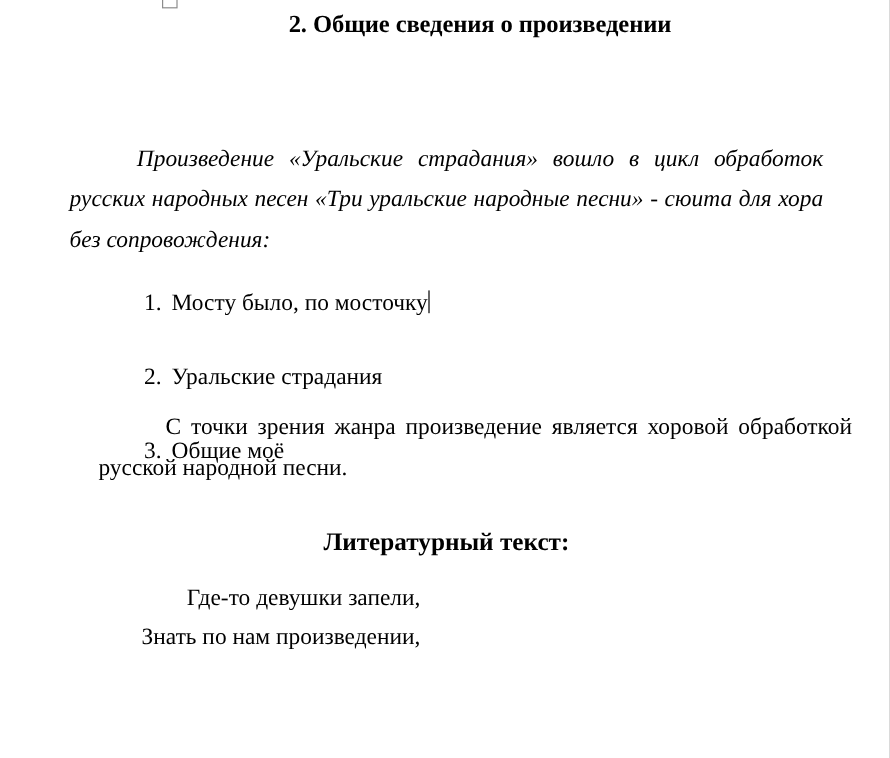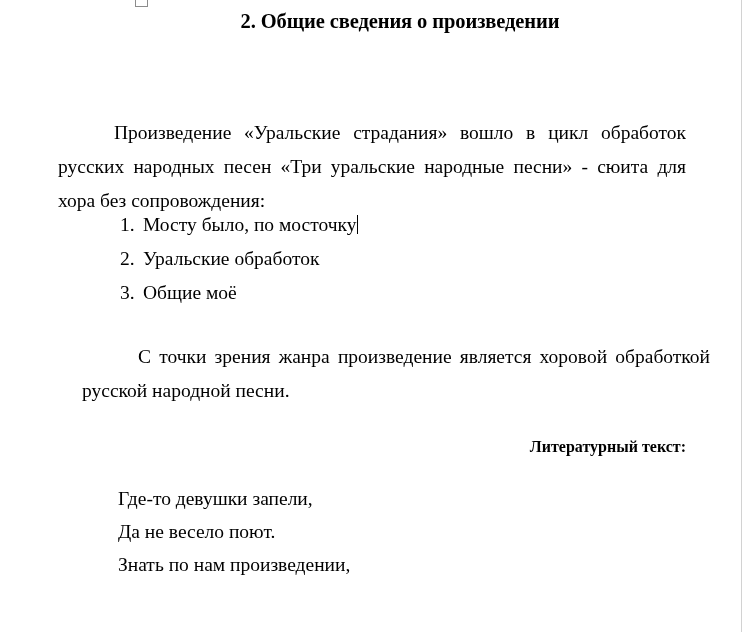--- a/index.html
+++ b/index.html
@@ -60,37 +60,38 @@
     width: 628px;
     text-align: justify;
     text-justify: inter-word;
     font-size: 19.5px;
     line-height: 34px;
   }
   .para .indent {
     display: inline-block;
     width: 56px;
   }
-  #para-1 { top: 96px; }
+  #para-1 { top: 96px; font-style: italic; }
   #para-2 { top: 320px; margin-left: 24px; }
 
   .numbered-list {
     position: absolute;
     left: 120px;
     top: 208px;
     margin: 0;
     padding: 0;
     list-style: none;
     font-size: 19.5px;
   }
   .numbered-list li {
     position: relative;
     height: 34px;
     line-height: 34px;
     white-space: nowrap;
+    margin-top: 28px;
   }
   .numbered-list li .num {
     display: inline-block;
     width: 23px;
     text-align: left;
   }
   .numbered-list li .item-text {
     display: inline-block;
   }
   .caret {
@@ -100,36 +101,37 @@
     background: #000000;
     vertical-align: -3px;
     margin-left: 1px;
   }
 
   .subheading {
     position: absolute;
     left: 58px;
     top: 419px;
     width: 628px;
-    text-align: right;
-    font-size: 16px;
+    text-align: center;
+    font-size: 21px;
     font-weight: bold;
     line-height: 30px;
   }
 
   .poem {
     position: absolute;
     left: 118px;
     top: 482px;
     font-size: 19.5px;
     line-height: 33px;
   }
   .poem .verse-line {
     white-space: nowrap;
     height: 33px;
+    text-align: right;
   }
 </style>
 </head>
 <body>
 
 <div class="page">
 
   <div class="anchor-marker"></div>
   <div class="page-edge-right"></div>
 
@@ -137,31 +139,30 @@
 
     <h1 class="doc-title">2. Общие сведения о произведении</h1>
 
     <p class="para" id="para-1"><span class="indent"></span><span>Произведение «Уральские страдания» вошло в цикл обработок русских народных песен «Три уральские народные песни» -  сюита для хора без сопровождения:</span></p>
 
     <ol class="numbered-list">
       <li>
         <span class="num">1.</span><span class="item-text">Мосту было, по мосточку</span><span class="caret"></span>
       </li>
       <li>
-        <span class="num">2.</span><span class="item-text">Уральские обработок</span>
+        <span class="num">2.</span><span class="item-text">Уральские страдания</span>
       </li>
       <li>
         <span class="num">3.</span><span class="item-text">Общие моё</span>
       </li>
     </ol>
 
     <p class="para" id="para-2"><span class="indent"></span><span>С точки зрения жанра произведение является хоровой обработкой русской народной песни.</span></p>
 
     <h2 class="subheading">Литературный текст:</h2>
 
     <div class="poem">
       <div class="verse-line">Где-то девушки запели,</div>
-      <div class="verse-line">Да не весело поют.</div>
       <div class="verse-line">Знать по нам произведении,</div>
     </div>
 
   </div>
 </div>
 
 </body></html>

